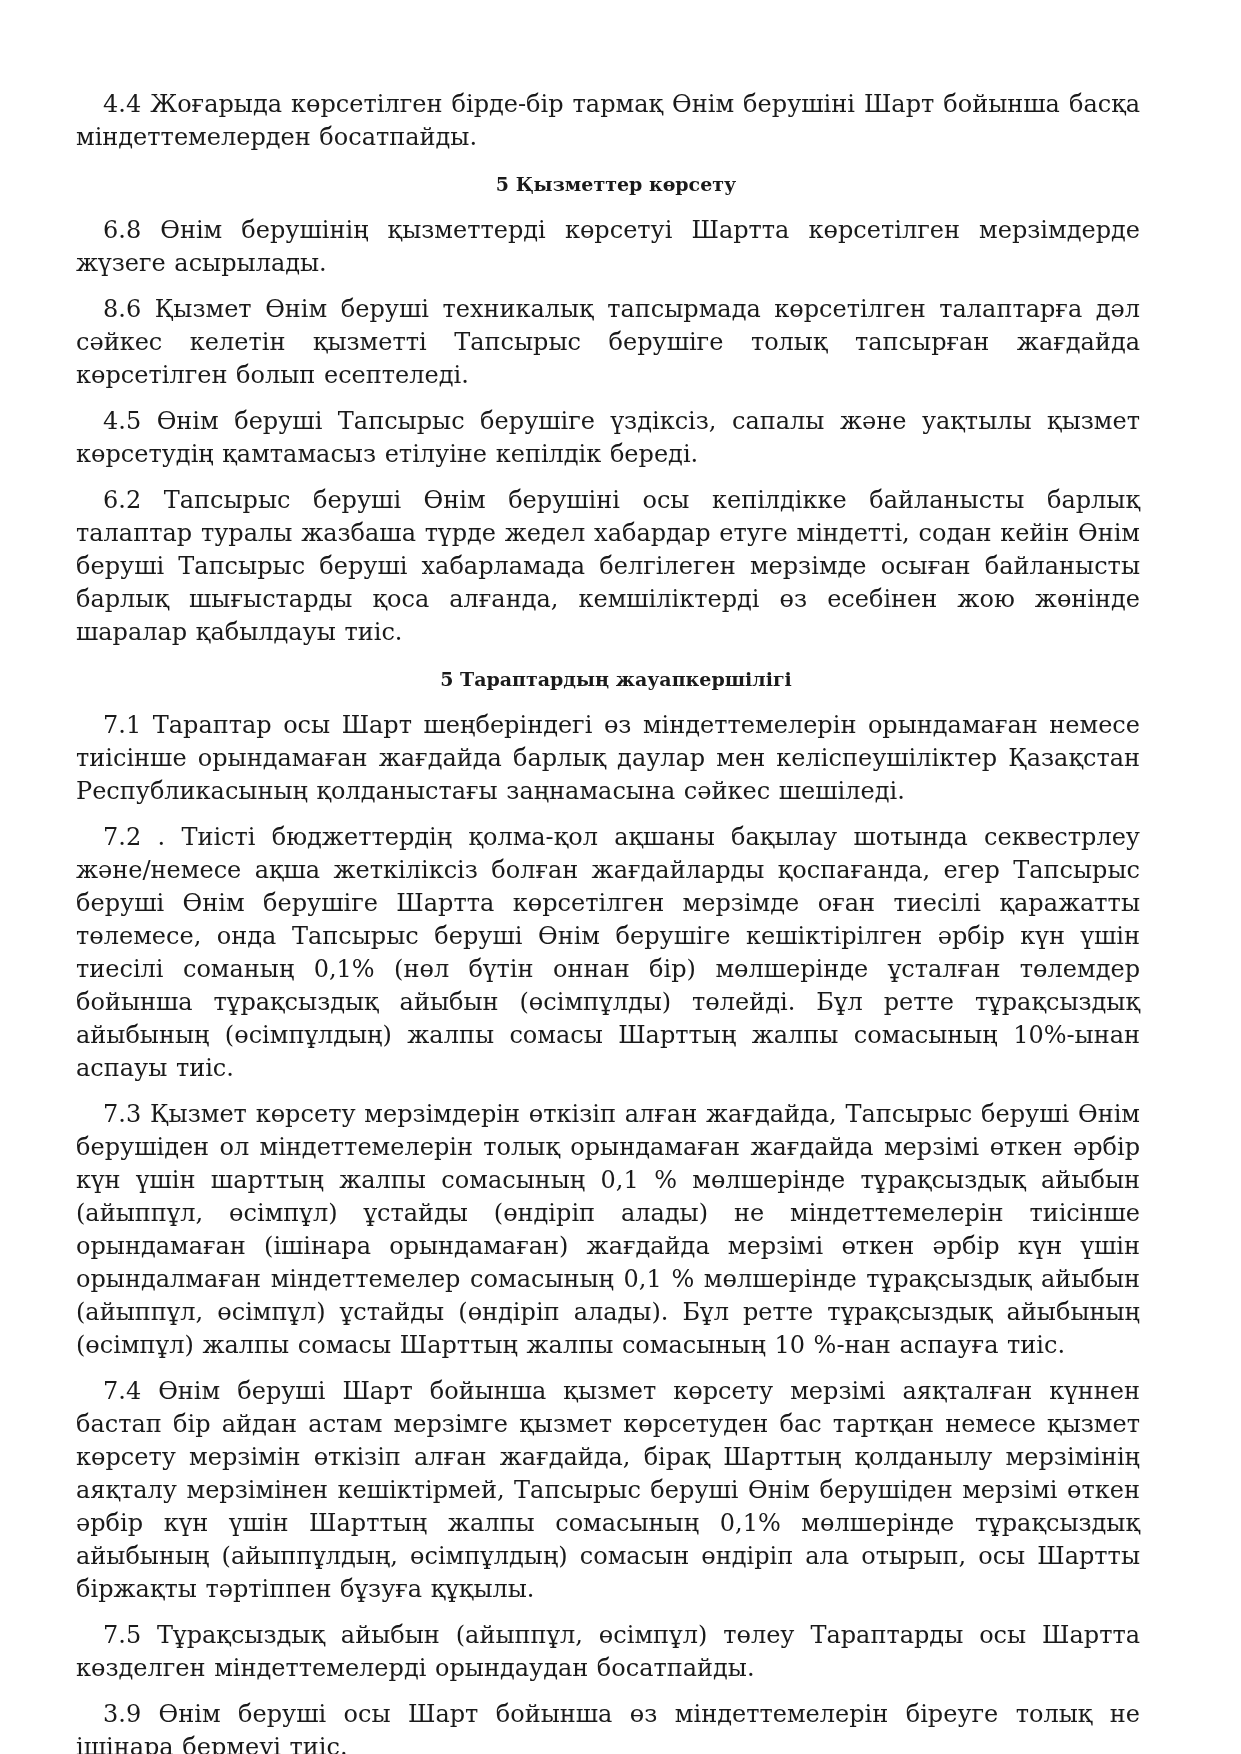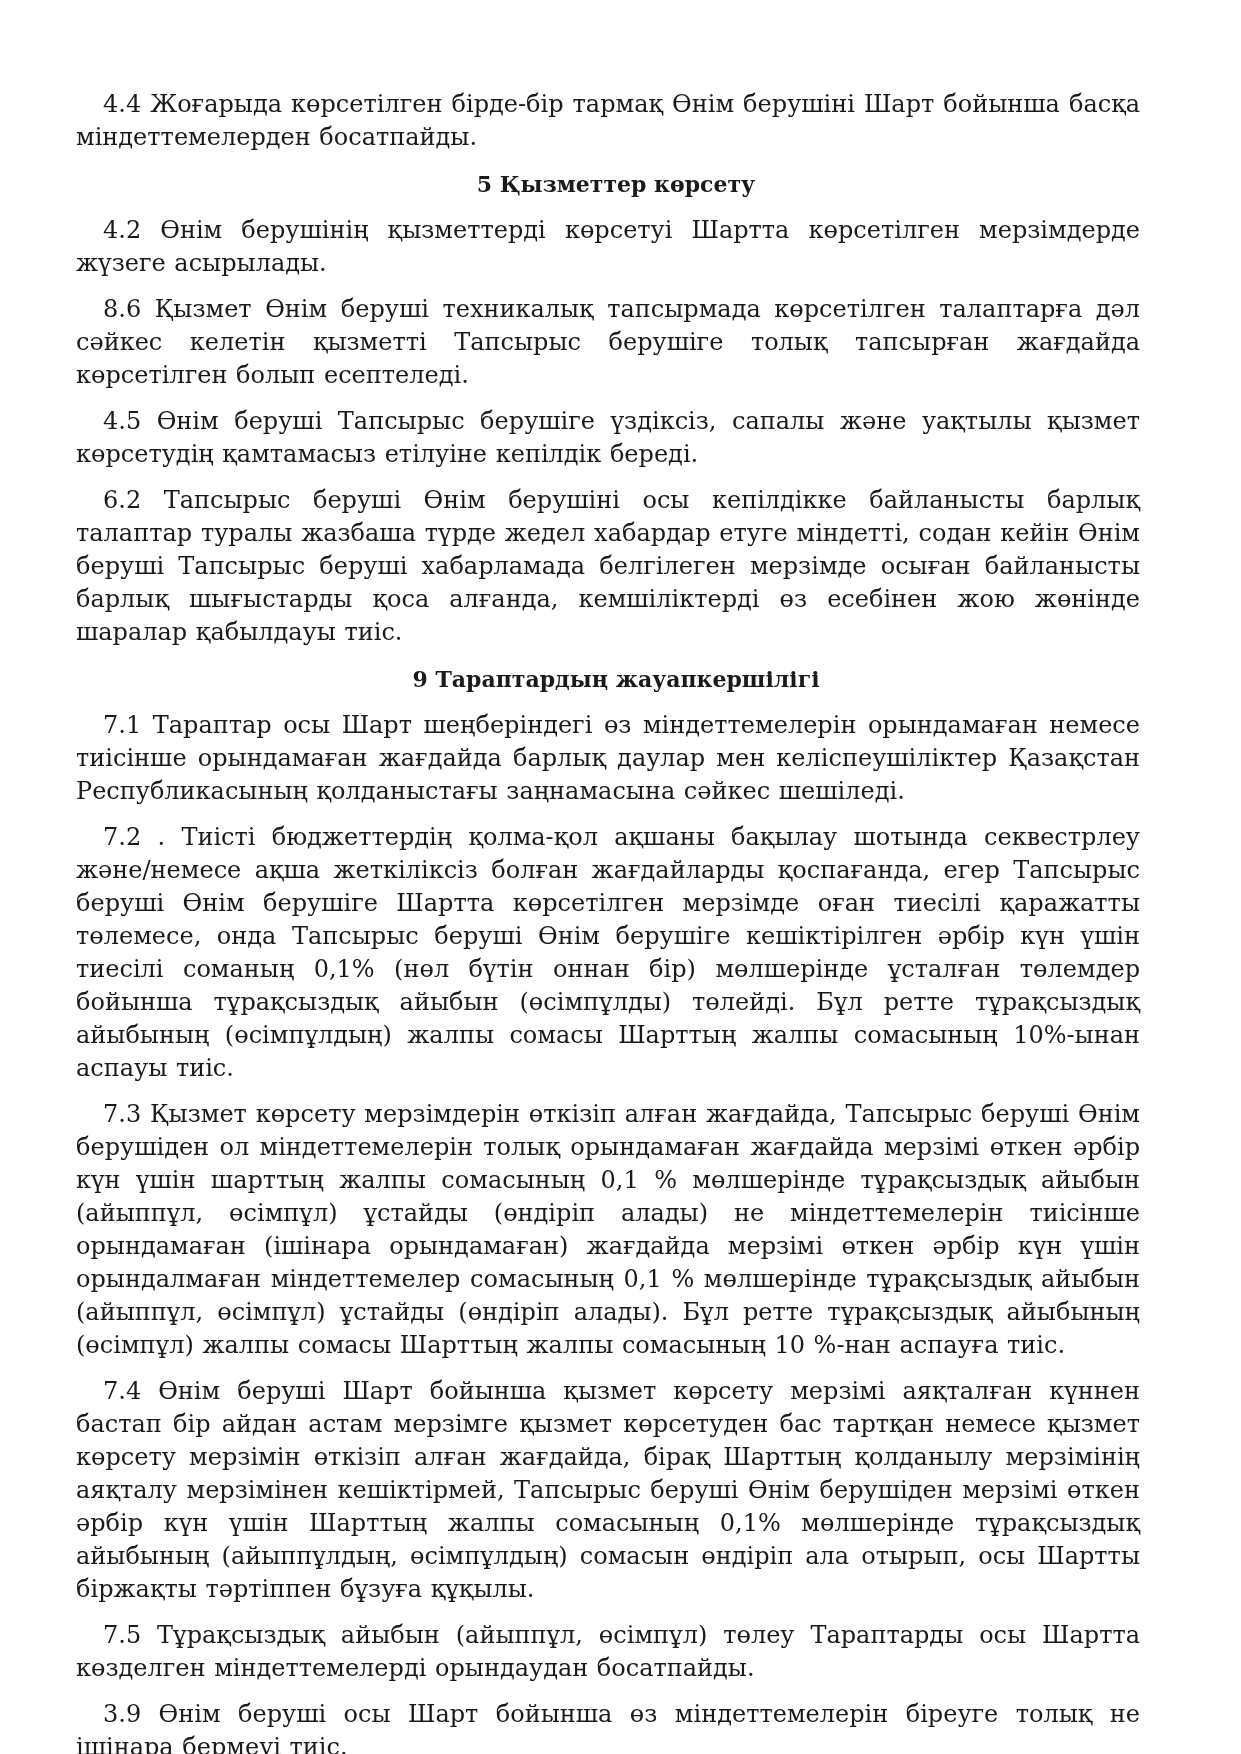--- a/index.html
+++ b/index.html
@@ -28,21 +28,21 @@
     line-height: 33px;
     text-align: justify;
     text-indent: 27px;
     word-spacing: 1px;
   }
   .para:first-child {
     margin-top: 0;
   }
   .heading {
     margin: 14px 0 0 0;
-    font-size: 22px;
+    font-size: 19px;
     line-height: 33px;
     font-weight: bold;
     text-align: center;
     text-indent: 0;
   }
   .footer-divider {
     margin: 6px 0 0 0;
     border: none;
     border-top: 2px solid #6e6e6e;
     height: 0;
@@ -69,25 +69,25 @@
   }
 </style>
 </head>
 <body>
 
 <div class="page">
   <div class="content">
 
     <p class="para">4.4 Жоғарыда көрсетілген бірде-бір тармақ Өнім берушіні Шарт бойынша басқа міндеттемелерден босатпайды.</p>
     <p class="heading">5 Қызметтер көрсету</p>
-    <p class="para">4.2 Өнім берушінің қызметтерді көрсетуі Шартта көрсетілген мерзімдерде жүзеге асырылады.</p>
+    <p class="para">6.8 Өнім берушінің қызметтерді көрсетуі Шартта көрсетілген мерзімдерде жүзеге асырылады.</p>
     <p class="para">8.6 Қызмет Өнім беруші техникалық тапсырмада көрсетілген талаптарға дәл сәйкес келетін қызметті Тапсырыс берушіге толық тапсырған жағдайда көрсетілген болып есептеледі.</p>
     <p class="para">4.5 Өнім беруші Тапсырыс берушіге үздіксіз, сапалы және уақтылы қызмет көрсетудің қамтамасыз етілуіне кепілдік береді.</p>
     <p class="para">6.2 Тапсырыс беруші Өнім берушіні осы кепілдікке байланысты барлық талаптар туралы жазбаша түрде жедел хабардар етуге міндетті, содан кейін Өнім беруші Тапсырыс беруші хабарламада белгілеген мерзімде осыған байланысты барлық шығыстарды қоса алғанда, кемшіліктерді өз есебінен жою жөнінде шаралар қабылдауы тиіс.</p>
-    <p class="heading">9 Тараптардың жауапкершілігі</p>
+    <p class="heading">5 Тараптардың жауапкершілігі</p>
     <p class="para">7.1 Тараптар осы Шарт шеңберіндегі өз міндеттемелерін орындамаған немесе тиісінше орындамаған жағдайда барлық даулар мен келіспеушіліктер Қазақстан Республикасының қолданыстағы заңнамасына сәйкес шешіледі.</p>
     <p class="para">7.2 . Тиісті бюджеттердің қолма-қол ақшаны бақылау шотында секвестрлеу және/немесе ақша жеткіліксіз болған жағдайларды қоспағанда, егер Тапсырыс беруші Өнім берушіге Шартта көрсетілген мерзімде оған тиесілі қаражатты төлемесе, онда Тапсырыс беруші Өнім берушіге кешіктірілген әрбір күн үшін тиесілі соманың 0,1% (нөл бүтін оннан бір) мөлшерінде ұсталған төлемдер бойынша тұрақсыздық айыбын (өсімпұлды) төлейді. Бұл ретте тұрақсыздық айыбының (өсімпұлдың) жалпы сомасы Шарттың жалпы сомасының 10%-ынан аспауы тиіс.</p>
     <p class="para">7.3 Қызмет көрсету мерзімдерін өткізіп алған жағдайда, Тапсырыс беруші Өнім берушіден ол міндеттемелерін толық орындамаған жағдайда мерзімі өткен әрбір күн үшін шарттың жалпы сомасының 0,1 % мөлшерінде тұрақсыздық айыбын (айыппұл, өсімпұл) ұстайды (өндіріп алады) не міндеттемелерін тиісінше орындамаған (ішінара орындамаған) жағдайда мерзімі өткен әрбір күн үшін орындалмаған міндеттемелер сомасының 0,1 % мөлшерінде тұрақсыздық айыбын (айыппұл, өсімпұл) ұстайды (өндіріп алады). Бұл ретте тұрақсыздық айыбының (өсімпұл) жалпы сомасы Шарттың жалпы сомасының 10 %-нан аспауға тиіс.</p>
     <p class="para">7.4 Өнім беруші Шарт бойынша қызмет көрсету мерзімі аяқталған күннен бастап бір айдан астам мерзімге қызмет көрсетуден бас тартқан немесе қызмет көрсету мерзімін өткізіп алған жағдайда, бірақ Шарттың қолданылу мерзімінің аяқталу мерзімінен кешіктірмей, Тапсырыс беруші Өнім берушіден мерзімі өткен әрбір күн үшін Шарттың жалпы сомасының 0,1% мөлшерінде тұрақсыздық айыбының (айыппұлдың, өсімпұлдың) сомасын өндіріп ала отырып, осы Шартты біржақты тәртіппен бұзуға құқылы.</p>
     <p class="para">7.5 Тұрақсыздық айыбын (айыппұл, өсімпұл) төлеу Тараптарды осы Шартта көзделген міндеттемелерді орындаудан босатпайды.</p>
     <p class="para">3.9 Өнім беруші осы Шарт бойынша өз міндеттемелерін біреуге толық не ішінара бермеуі тиіс.</p>
 
     <hr class="footer-divider">
 
     <div class="footer">

